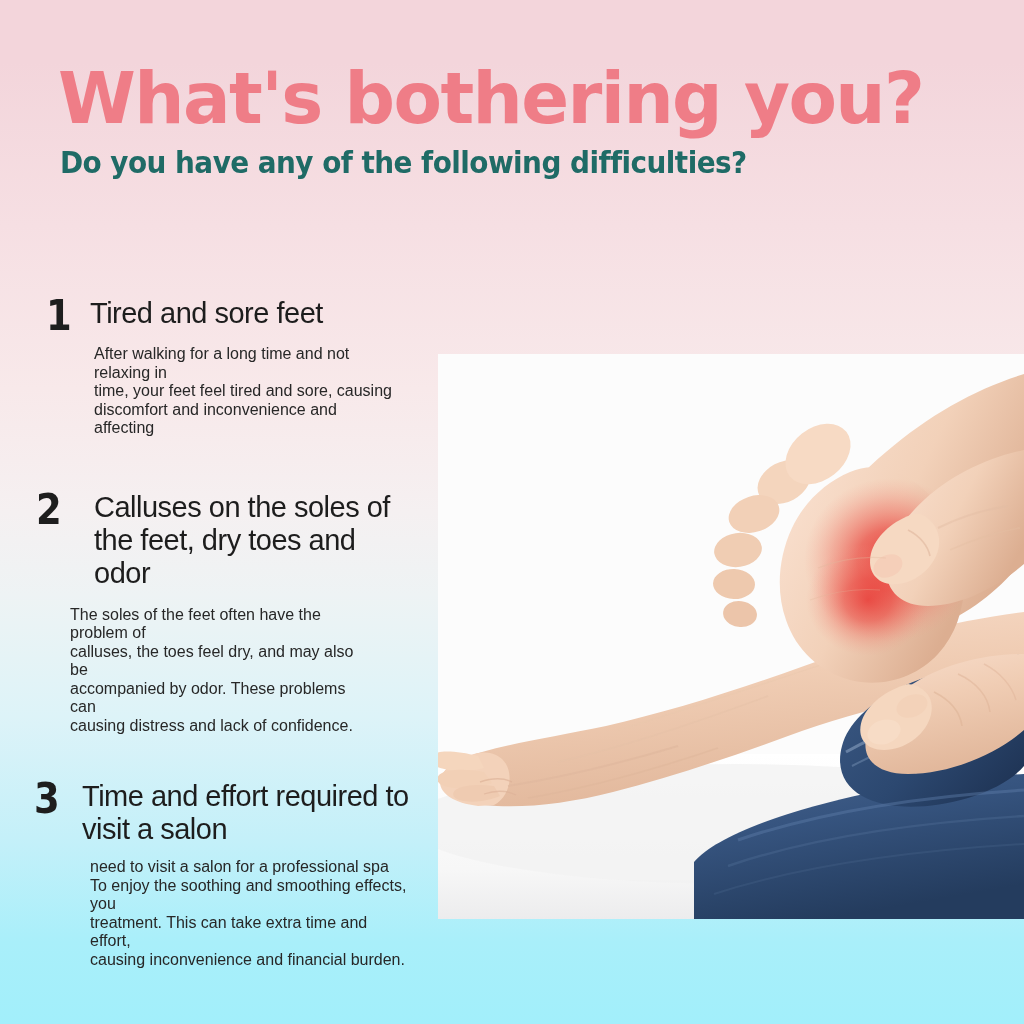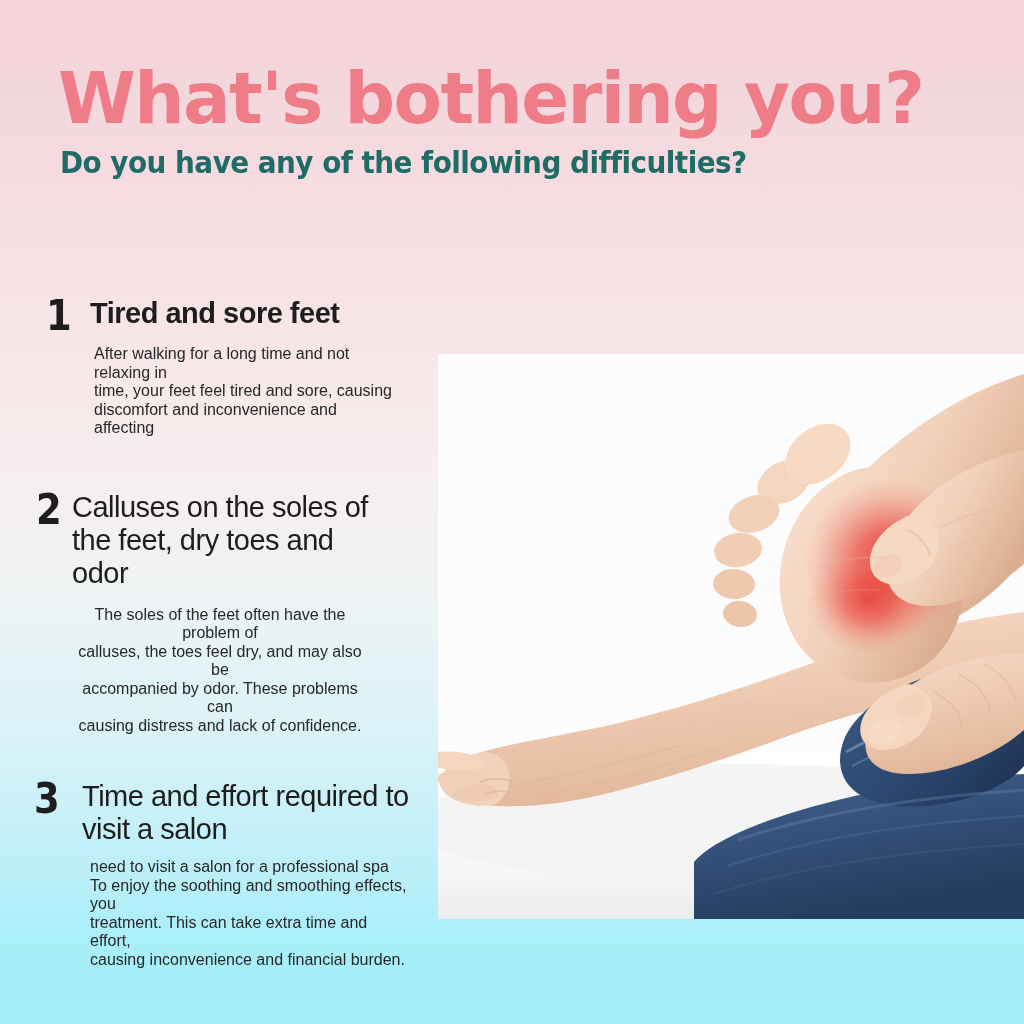--- a/index.html
+++ b/index.html
@@ -104,25 +104,25 @@
     font-size: 16px;
     line-height: 18.5px;
     color: #272727;
     margin-top: 8px;
   }
   .item-body span { display: block; }
 
   
   #item-1 { margin-left: 0; }
   #item-1 .item-body { margin-left: 48px; width: 300px; margin-top: 9px; }
-  #item-1 .item-title { margin-left: 10px; font-weight: bold; }
+  #item-1 .item-title { margin-left: 10px; }
 
   #item-2 { margin-top: 52px; margin-left: -10px; }
-  #item-2 .item-title { margin-left: 2px; width: 300px; }
-  #item-2 .item-body { margin-left: 34px; width: 300px; margin-top: 16px; text-align: center; }
+  #item-2 .item-title { margin-left: 24px; width: 300px; }
+  #item-2 .item-body { margin-left: 34px; width: 300px; margin-top: 16px; }
 
   #item-3 { margin-top: 44px; margin-left: -12px; }
   #item-3 .item-title { margin-left: 14px; width: 330px; }
   #item-3 .item-body { margin-left: 56px; width: 320px; margin-top: 12px; }
 
   
   #photo {
     position: absolute;
     left: 438px;
     top: 354px;

